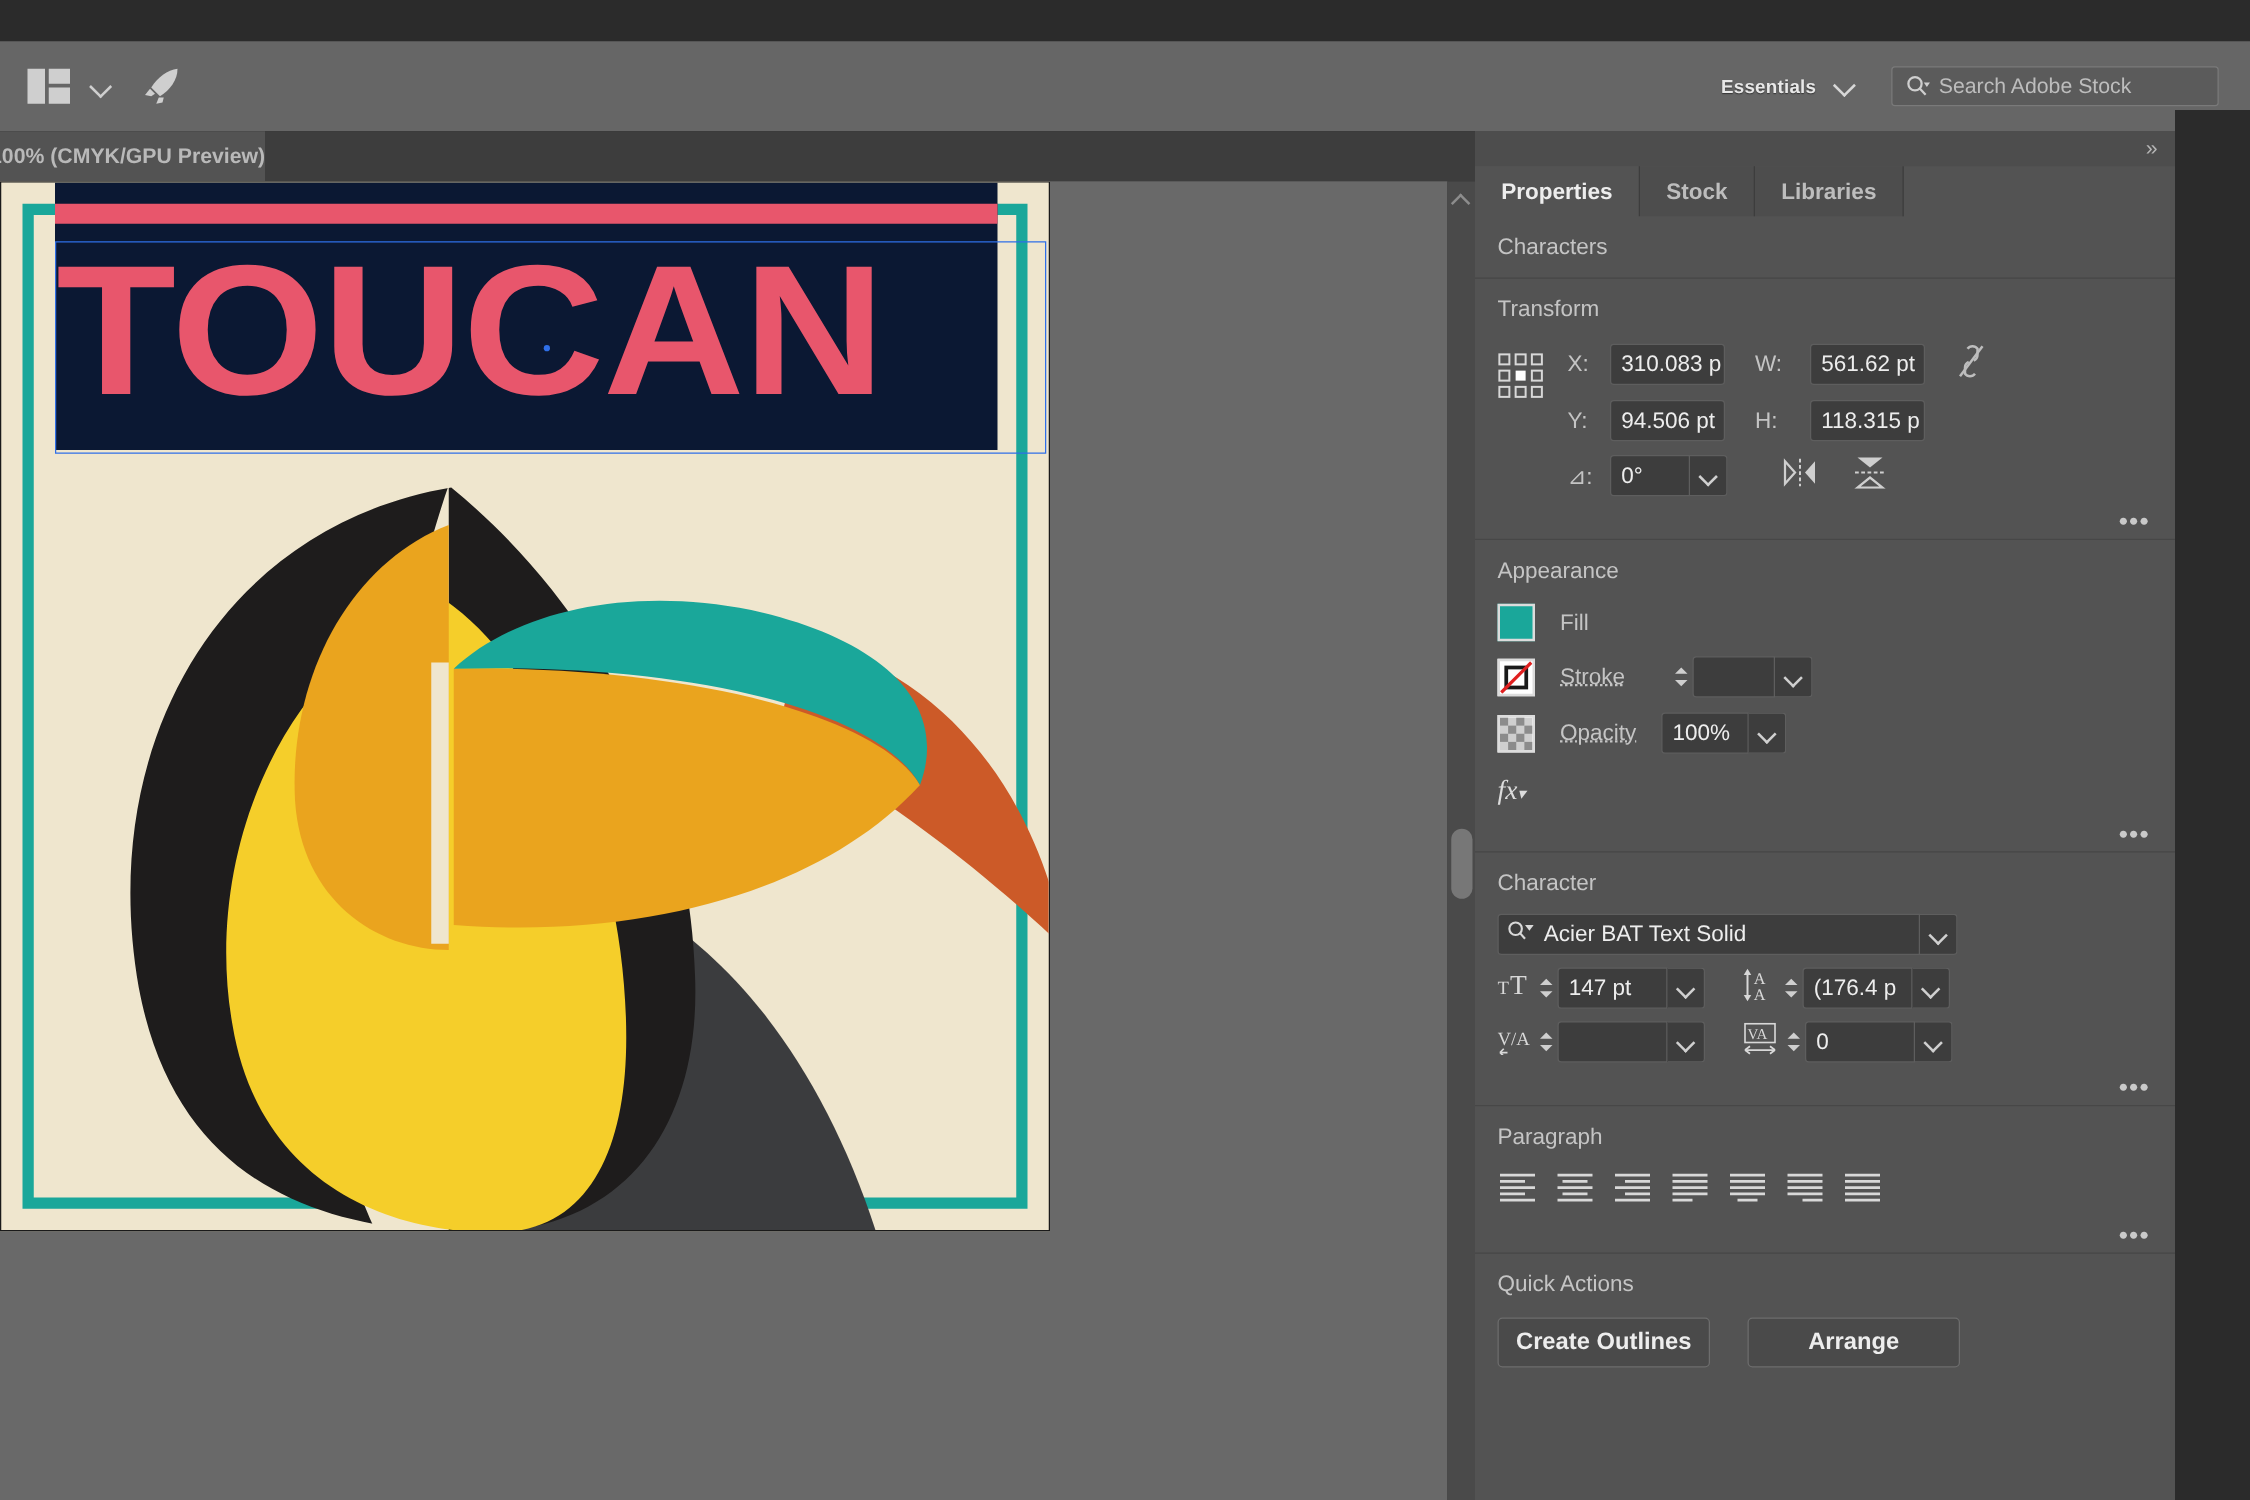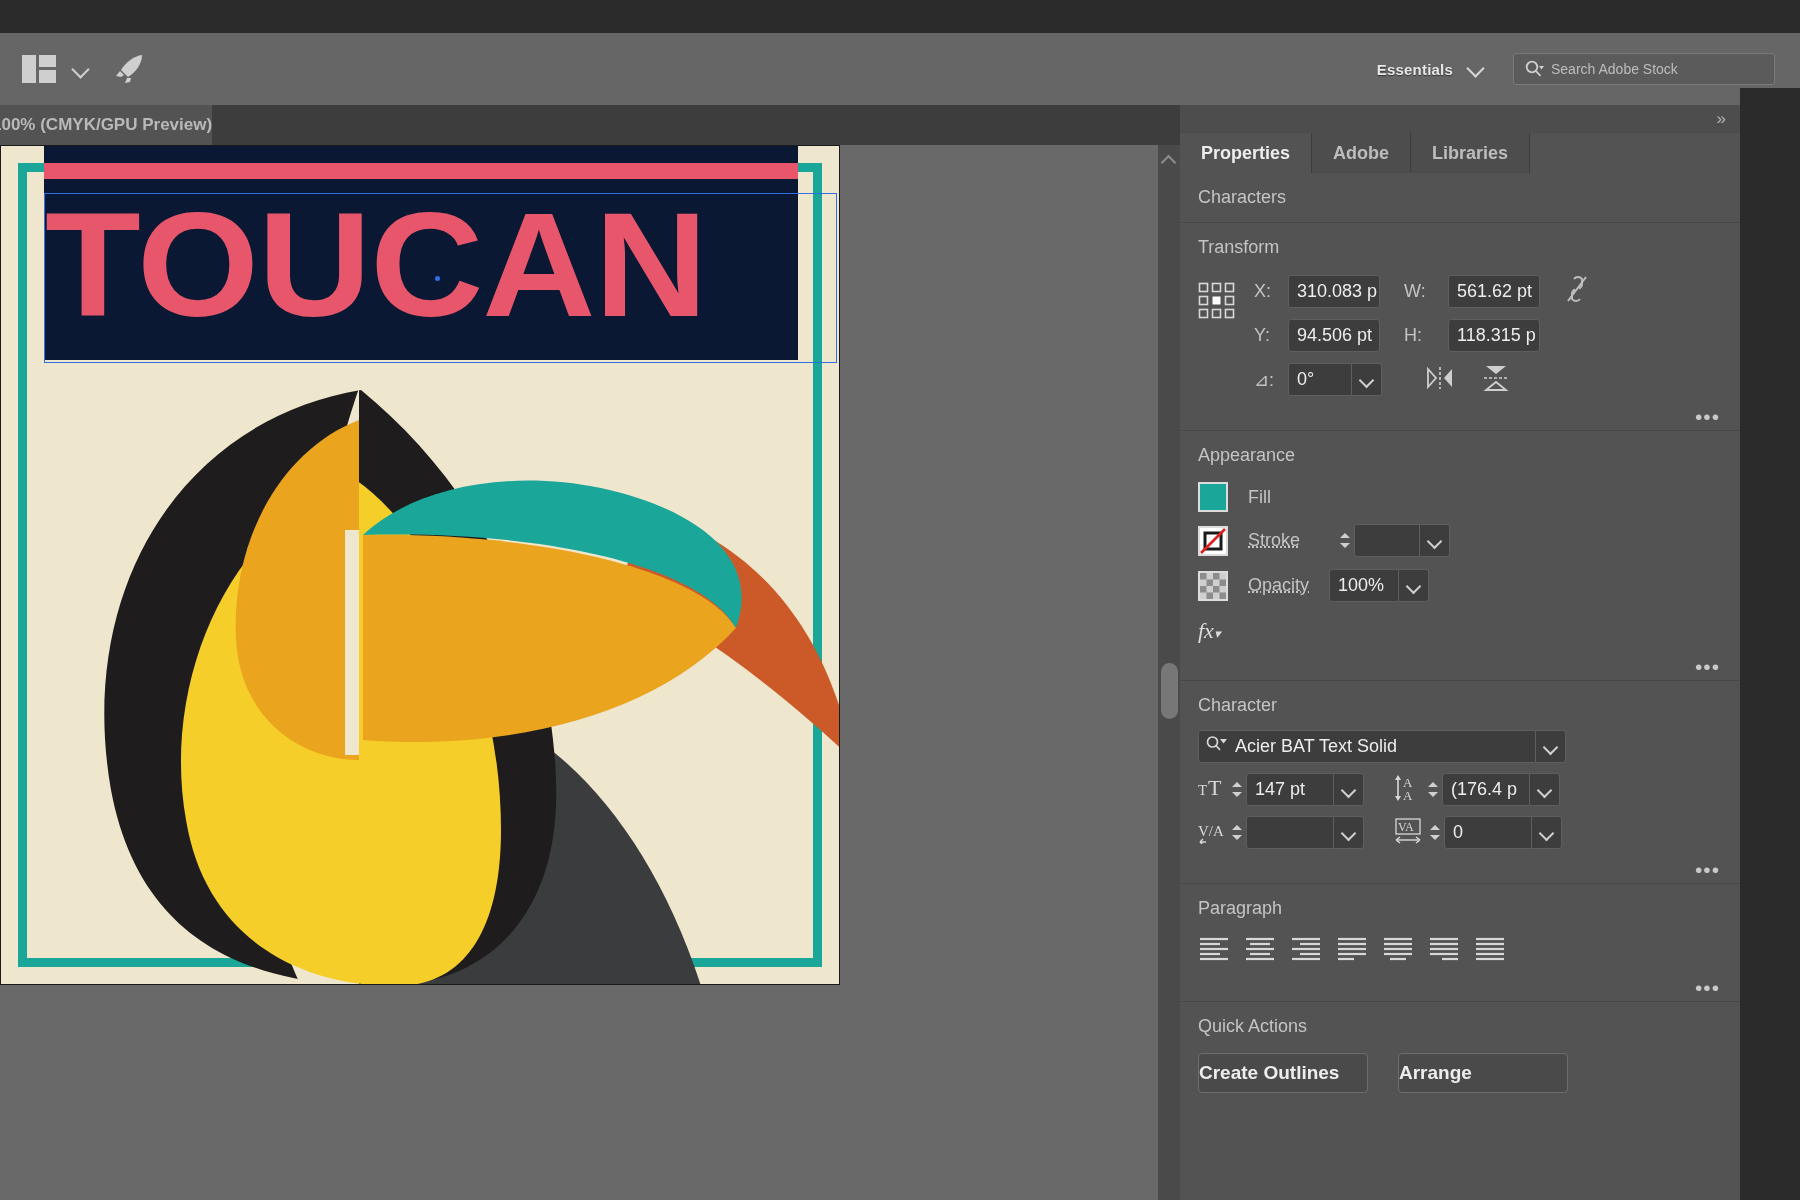--- a/index.html
+++ b/index.html
@@ -45,21 +45,21 @@
     border-right:2.5px solid #d8d8d8; border-bottom:2.5px solid #d8d8d8;
     transform:rotate(45deg);
   }
   .stock-search {
     margin-left:28px; margin-right:25px;
     width:262px; height:32px; background:#5b5b5b;
     border:1px solid #7a7a7a; border-radius:3px;
     display:flex; align-items:center; cursor:text;
   }
   .stock-search .mag { margin-left:10px; width:20px; height:20px; }
-  .stock-search .ph { color:#bdbdbd; font-size:14px; margin-left:7px; }
+  .stock-search .ph { color:#bdbdbd; font-size:17px; margin-left:7px; }
 
   
   .tabbar {
     position:absolute; left:0; top:105px; width:1180px; height:40px;
     background:#3d3d3d;
   }
   .doctab {
     position:absolute; left:0; top:0; height:40px; width:212px;
     background:#535353; color:#b9b9b9; font-size:17px; font-weight:bold;
     display:flex; align-items:center; padding-left:0px;
@@ -184,21 +184,21 @@
   .stepper i { display:block; width:0; height:0; }
   .st-up { border-left:5px solid transparent; border-right:5px solid transparent;
            border-bottom:5px solid #cfcfcf; margin-bottom:5px; }
   .st-dn { border-left:5px solid transparent; border-right:5px solid transparent;
            border-top:5px solid #cfcfcf; }
   .swatch { width:30px; height:30px; border:2px solid #dcdcdc; background:#fff; cursor:pointer; }
   .swatch.fill { background:#1aa79a; }
   .qa-btn {
     background:#4a4a4a; border:1px solid #6d6d6d; border-radius:4px;
     color:#ededed; font-size:19px; font-weight:bold;
-    height:40px; display:flex; align-items:center; 
+    height:40px; display:flex; align-items:center; justify-content:center;
     cursor:pointer;
   }
   .align-icon { width:36px; height:30px; cursor:pointer; }
 </style>
 </head>
 <body>
 
 <div class="app">
 
   <div class="topstrip"></div>
@@ -295,21 +295,21 @@
 
     <div class="panel-topbar">
       <span class="expand-icon">»</span>
     </div>
 
     <div class="tabs">
       <div class="tab active">
         <span>Properties</span>
       </div>
       <div class="tab">
-        <span>Adobe</span>
+        <span>Stock</span>
       </div>
       <div class="tab">
         <span>Libraries</span>
       </div>
     </div>
 
     <div class="panel-body">
 
       <div class="sec first" style="padding-bottom:14px;">
         <div class="sec-title">Characters</div>

